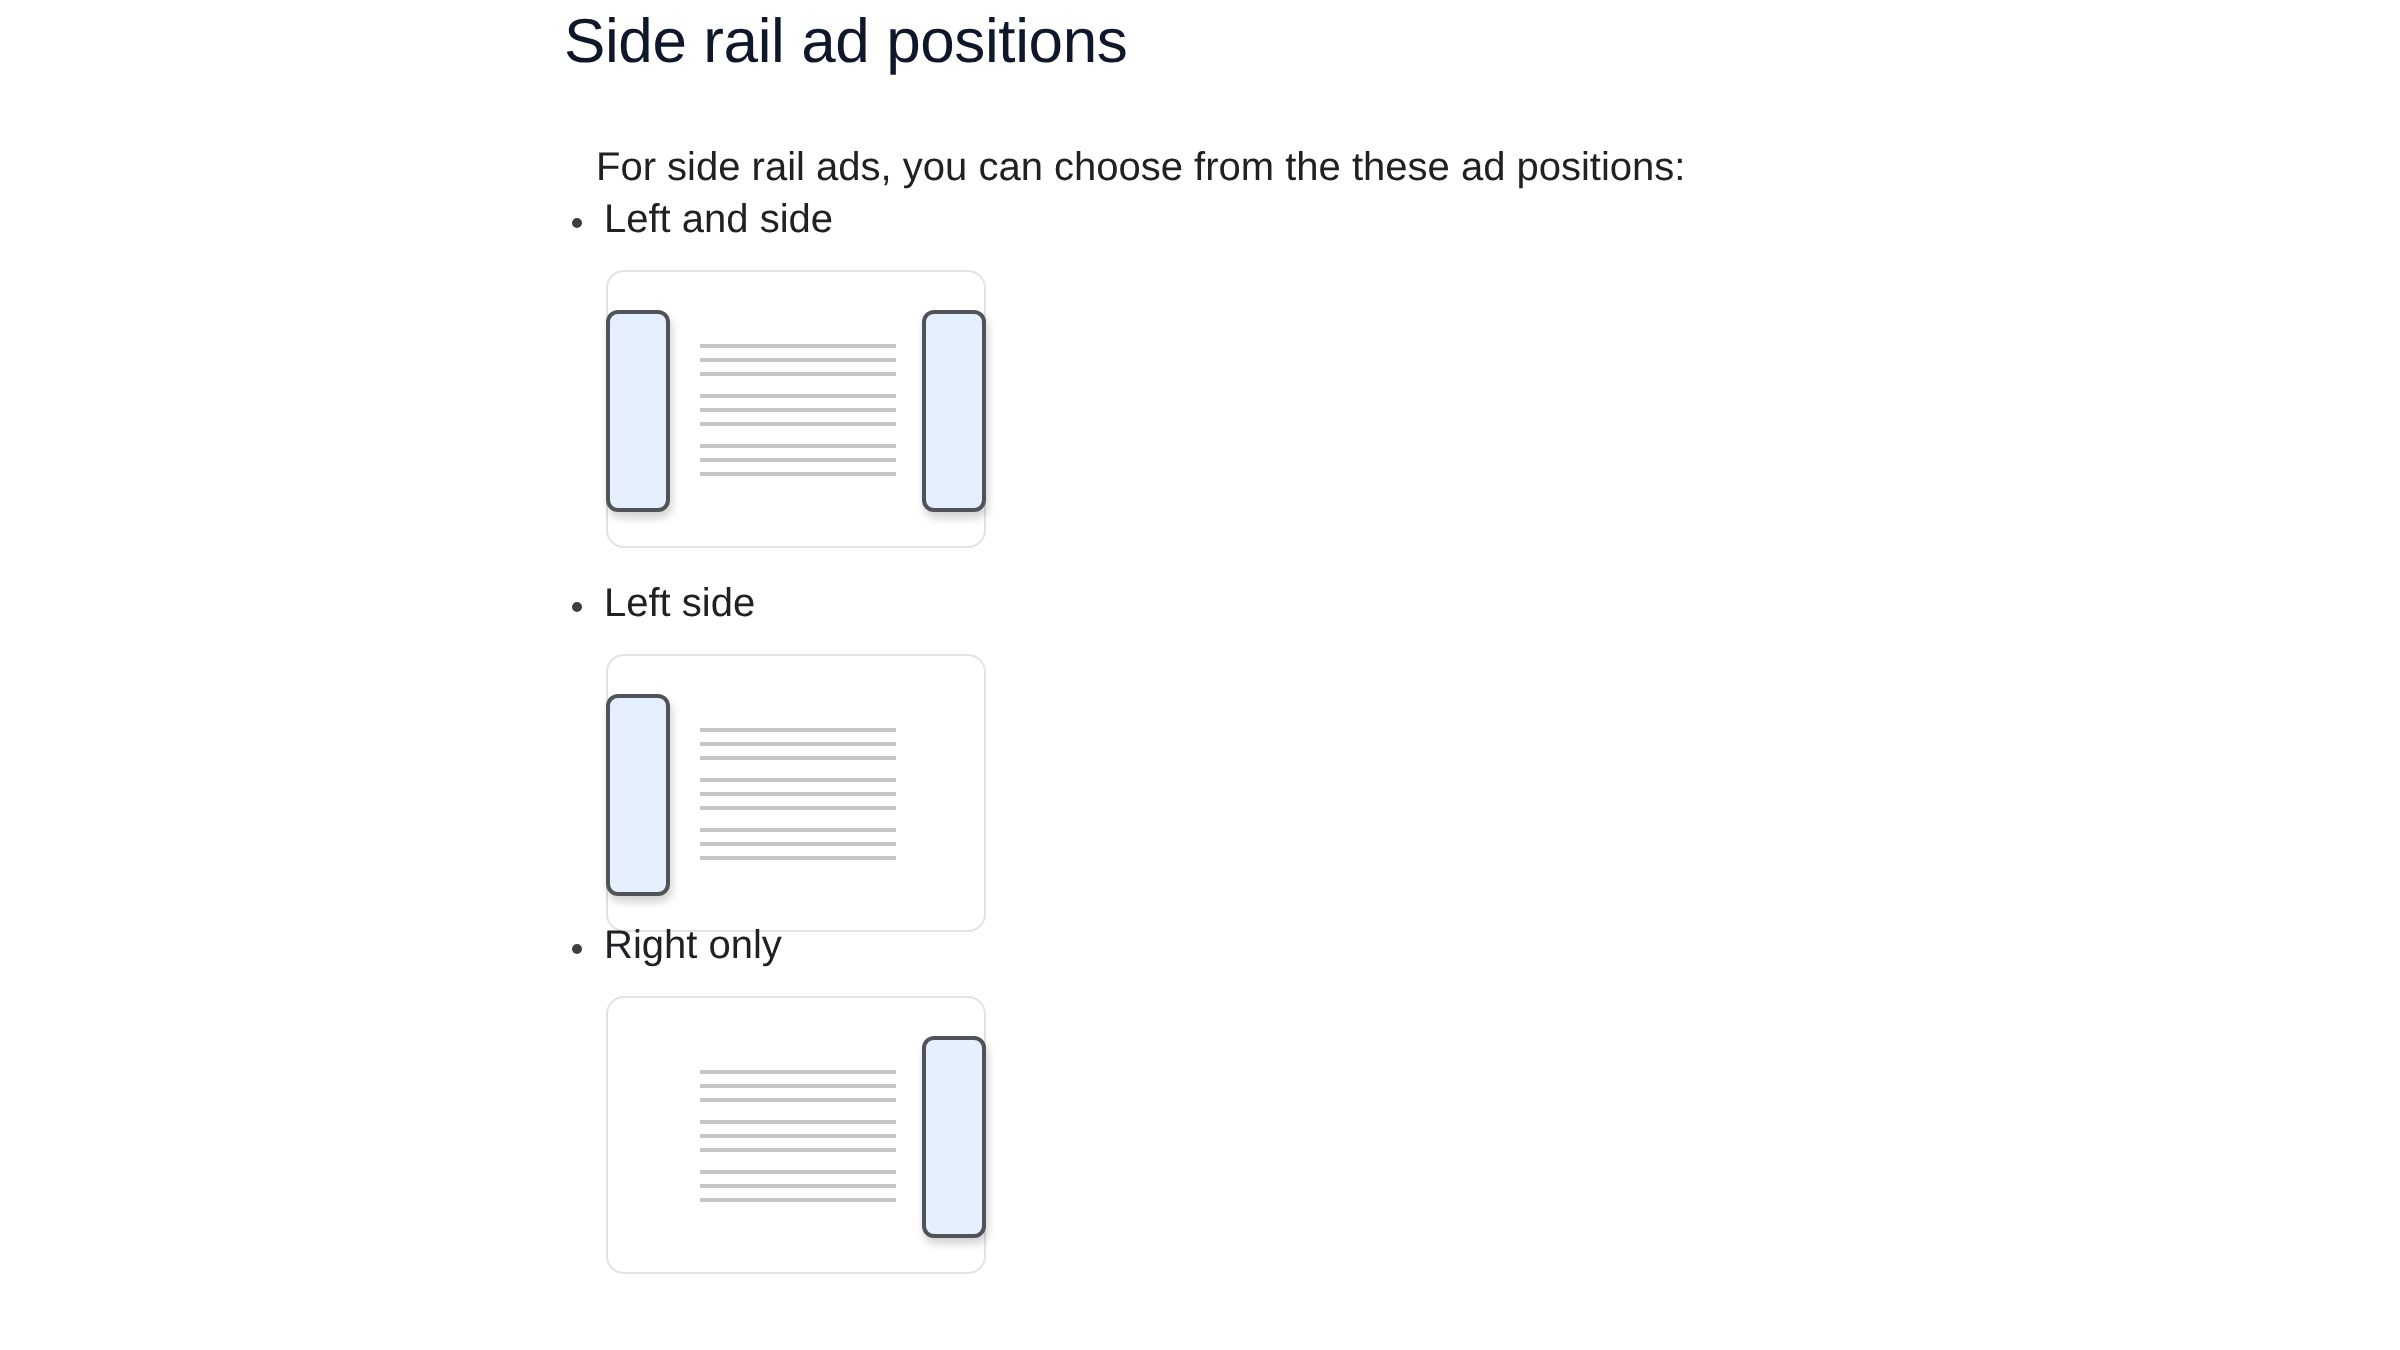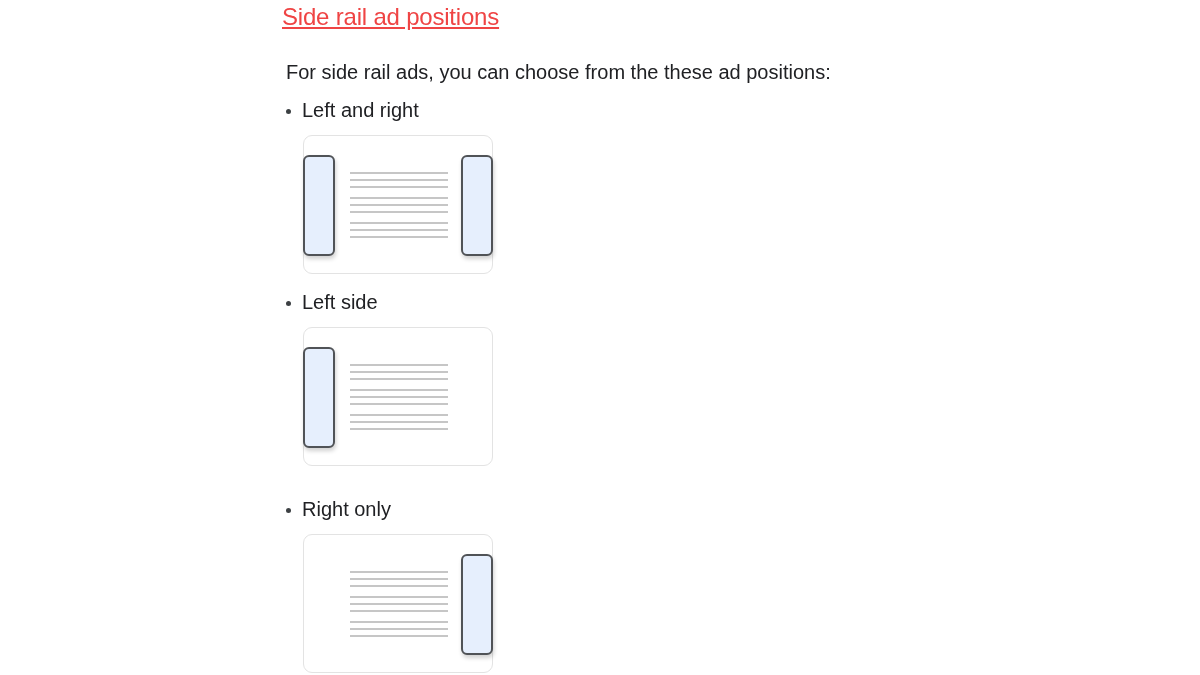--- a/index.html
+++ b/index.html
@@ -1,18 +1,18 @@
 <!DOCTYPE html>
 <html><head>
   <meta charset="utf-8">
   <style>
     html, body { margin: 0; padding: 0; background: #ffffff; }
     body { width: 1200px; height: 675px; position: relative; overflow: hidden; font-family: "Liberation Sans", sans-serif; color: #202124; }
-    .title { position: absolute; left: 282px; top: 3px; font-size: 24px; font-weight: 400; color: #ef4444; letter-spacing: -0.2px; margin: 0; text-decoration: underline; }
-    .intro { position: absolute; left: 282px; top: 57px; font-size: 20px; color: #202124; margin: 4px; }
+    .title { position: absolute; left: 282px; top: 3px; font-size: 31px; font-weight: 400; color: #0f172a; letter-spacing: -0.2px; margin: 0; }
+    .intro { position: absolute; left: 282px; top: 57px; font-size: 20px; color: #202124; margin: 16px; }
     .item { position: absolute; left: 282px; width: 400px; }
     .bullet-row { position: relative; height: 30px; }
     .bullet { position: absolute; left: 4px; top: 12px; width: 5px; height: 5px; border-radius: 50%; background: #3c4043; }
     .label { position: absolute; left: 20px; top: 2px; font-size: 20px; color: #202124; }
     .card { position: absolute; left: 21px; top: 32px; width: 190px; height: 139px; border: 1px solid #e3e3e3; border-radius: 9px; background: #fff; box-sizing: border-box; }
     .rail { position: absolute; top: 19px; width: 32px; height: 101px; background: #e6effd; border: 2px solid #505357; border-radius: 6px; box-sizing: border-box; box-shadow: 1px 3px 4px rgba(0,0,0,0.18); }
     .rail.left { left: -1px; }
     .rail.right { right: -1px; }
     .lines { position: absolute; left: 46px; top: 36px; width: 98px; }
     .line { height: 2px; background: #c6c6c6; margin-bottom: 5px; }
@@ -20,21 +20,21 @@
   </style>
 </head>
 <body>
 
 <h1 class="title">Side rail ad positions</h1>
 <p class="intro">For side rail ads, you can choose from the these ad positions:</p>
 
 <div class="item" style="top:97px;">
   <div class="bullet-row">
     <span class="bullet"></span>
-    <span class="label">Left and right</span>
+    <span class="label">Left and side</span>
   </div>
   <div class="card" style="top:38px;">
     <div class="rail left"></div>
     <div class="lines">
       <div class="line"></div>
         <div class="line"></div>
         <div class="line gap"></div>
       <div class="line"></div>
         <div class="line"></div>
         <div class="line gap"></div>
@@ -60,21 +60,21 @@
       <div class="line"></div>
         <div class="line"></div>
         <div class="line gap"></div>
       <div class="line"></div>
         <div class="line"></div>
         <div class="line"></div>
     </div>
   </div>
 </div>
 
-<div class="item" style="top:496px;">
+<div class="item" style="top:460px;">
   <div class="bullet-row">
     <span class="bullet"></span>
     <span class="label">Right only</span>
   </div>
   <div class="card" style="top:38px;">
     <div class="lines">
       <div class="line"></div>
         <div class="line"></div>
         <div class="line gap"></div>
       <div class="line"></div>

